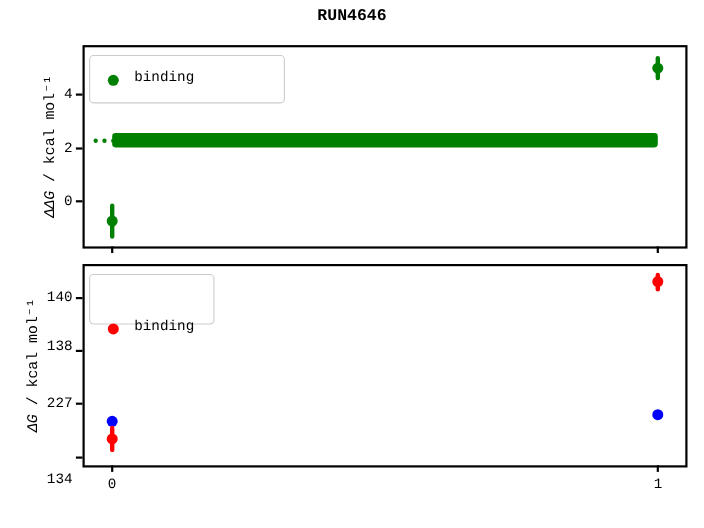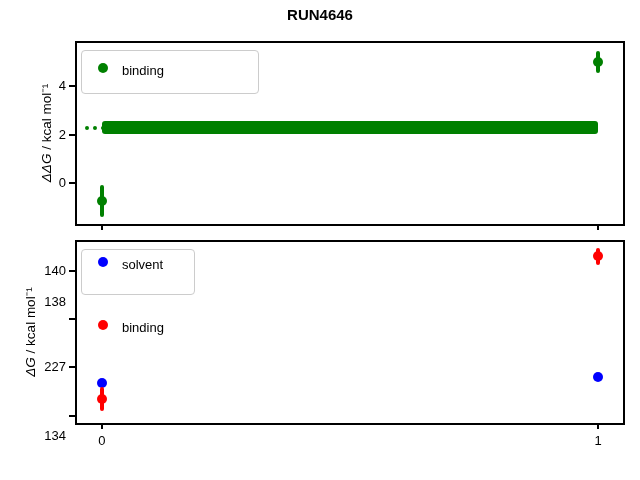--- a/index.html
+++ b/index.html
@@ -1,20 +1,20 @@
 <!DOCTYPE html>
 <html><head>
 <meta charset="utf-8">
 <style>
   html,body { margin:0; padding:0; background:#ffffff; }
   #figure {
     position: relative;
     width: 640px; height: 480px;
     background: #ffffff;
-    font-family: Liberation Sans, sans-serif;
+    font-family: Liberation Mono, monospace;
     color: #000;
     overflow: hidden;
   }
   .fig-title {
     position: absolute; left: 0; right: 0; top: 6px;
     text-align: center;
     font-size: 15px; font-weight: bold;
   }
   .axes {
     position: absolute;
@@ -46,21 +46,21 @@
   .hband { position: absolute; border-radius: 3px; }
   .legend {
     position: absolute;
     border: 1px solid #cccccc;
     border-radius: 4px;
     background: rgba(255,255,255,0.9);
     padding: 4px 10px 4px 2px;
     display: flex; flex-direction: column; justify-content: center;
     box-sizing: border-box;
   }
-  .legend-row { display: flex; align-items: flex-start; height: 19px; margin-top: 48px; }
+  .legend-row { display: flex; align-items: flex-end; height: 19px; margin-top: 48px; }
   .legend-marker {
     width: 38px; display: flex; align-items: center; justify-content: center;
     flex: 0 0 38px;
   }
   .legend-dot { width: 10px; height: 10px; border-radius: 50%; }
   .legend-dotted { width: 36px; height: 0; border-top: 4px dotted #008000; }
   .legend-label { font-size: 13px; white-space: nowrap; }
 </style>
 </head>
 <body>
@@ -93,26 +93,20 @@
     <div class="legend-row">
       <span class="legend-marker">
         <span class="legend-dotted"></span>
       </span>
     </div>
   </div>
 
   <div class="legend" style="left:81px; top:249px; width:114px; height:46px;">
     <div class="legend-row">
       <span class="legend-marker">
-        <span class="legend-dot" style="background:#0000ff;"></span>
-      </span>
-      <span class="legend-label">solvent</span>
-    </div>
-    <div class="legend-row">
-      <span class="legend-marker">
         <span class="legend-dot" style="background:#ff0000;"></span>
       </span>
       <span class="legend-label">binding</span>
     </div>
   </div>
 
 <div class="tick" style="left: 69px; top: 181.973px; width: 6px; height: 2px;"></div>
     <div class="ticklabel" style="right: 574px; top: 173.973px; text-align: right;">0</div>
     <div class="tick" style="left: 69px; top: 133.707px; width: 6px; height: 2px;"></div>
     <div class="ticklabel" style="right: 574px; top: 125.707px; text-align: right;">2</div>
@@ -123,21 +117,21 @@
     <div class="ebar" style="left: 99.8182px; top: 185.387px; width: 4px; height: 31.3733px; background: rgb(0, 128, 0);"></div>
     <div class="dot" style="left: 96.8182px; top: 196.073px; background: rgb(0, 128, 0);"></div>
     <div class="ebar" style="left: 596.182px; top: 51.4467px; width: 4px; height: 21.72px; background: rgb(0, 128, 0);"></div>
     <div class="dot" style="left: 593.182px; top: 57.3067px; background: rgb(0, 128, 0);"></div>
     <div class="hband" style="left: 101.818px; top: 120.967px; width: 496.364px; height: 13px; background: rgb(0, 128, 0);"></div>
     <div class="tick" style="left: 69px; top: 414.76px; width: 6px; height: 2px;"></div>
     <div class="ticklabel" style="right: 574px; top: 406.76px; text-align: right; margin-top: 20px;">134</div>
     <div class="tick" style="left: 69px; top: 366.493px; width: 6px; height: 2px;"></div>
     <div class="ticklabel" style="right: 574px; top: 358.493px; text-align: right;">227</div>
     <div class="tick" style="left: 69px; top: 318.227px; width: 6px; height: 2px;"></div>
-    <div class="ticklabel" style="right: 574px; top: 293px; text-align: left;">138</div>
+    <div class="ticklabel" style="right: 574px; top: 306px; text-align: left;">138</div>
     <div class="tick" style="left: 69px; top: 269.96px; width: 6px; height: 2px;"></div>
     <div class="ticklabel" style="right: 574px; top: 261.96px; ">140</div>
     <div class="tick" style="left: 100.818px; top: 423px; width: 2px; height: 6px;"></div>
     <div class="ticklabel" style="left: 81.8182px; top: 432px; width: 40px; text-align: center;">0</div>
     <div class="tick" style="left: 597.182px; top: 423px; width: 2px; height: 6px;"></div>
     <div class="ticklabel" style="left: 578.182px; top: 432px; width: 40px; text-align: center;">1</div>
     <div class="ebar" style="left: 99.8182px; top: 379.56px; width: 4px; height: 7.24px; background: rgb(0, 0, 255);"></div>
     <div class="dot" style="left: 96.8182px; top: 378.18px; background: rgb(0, 0, 255);"></div>
     <div class="ebar" style="left: 596.182px; top: 374.733px; width: 4px; height: 4.82667px; background: rgb(0, 0, 255);"></div>
     <div class="dot" style="left: 593.182px; top: 372.147px; background: rgb(0, 0, 255);"></div>

